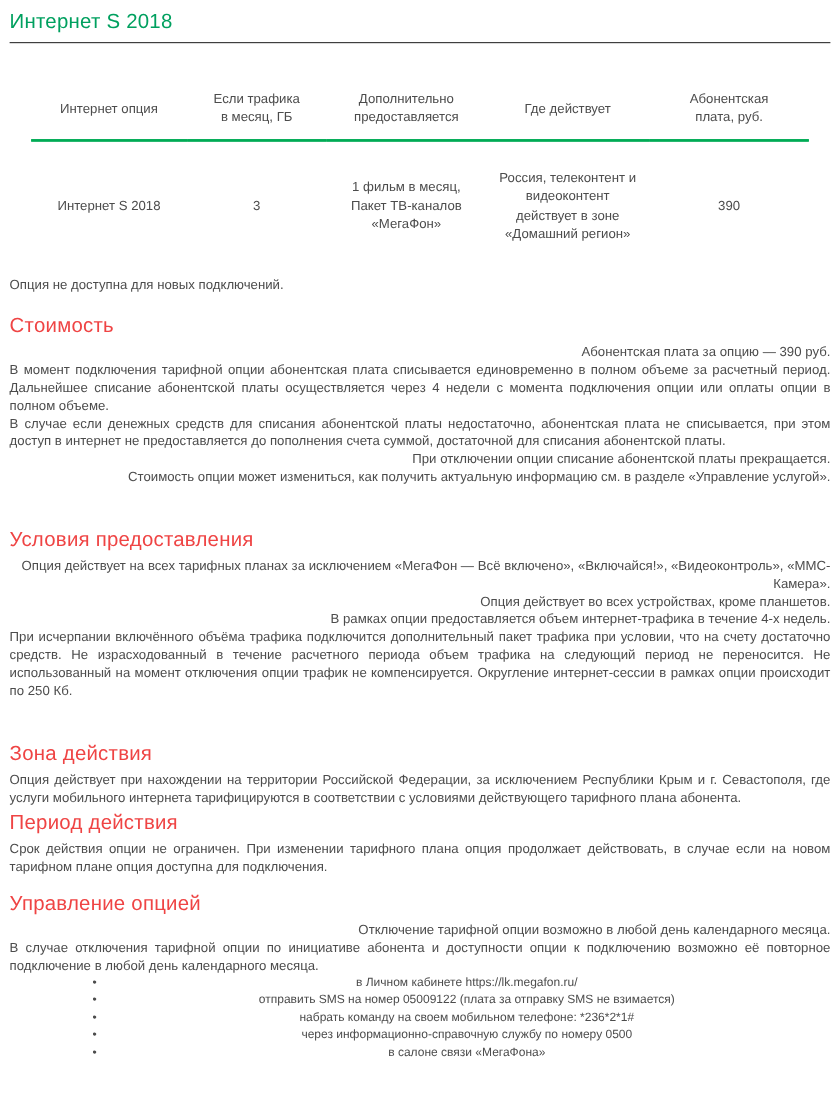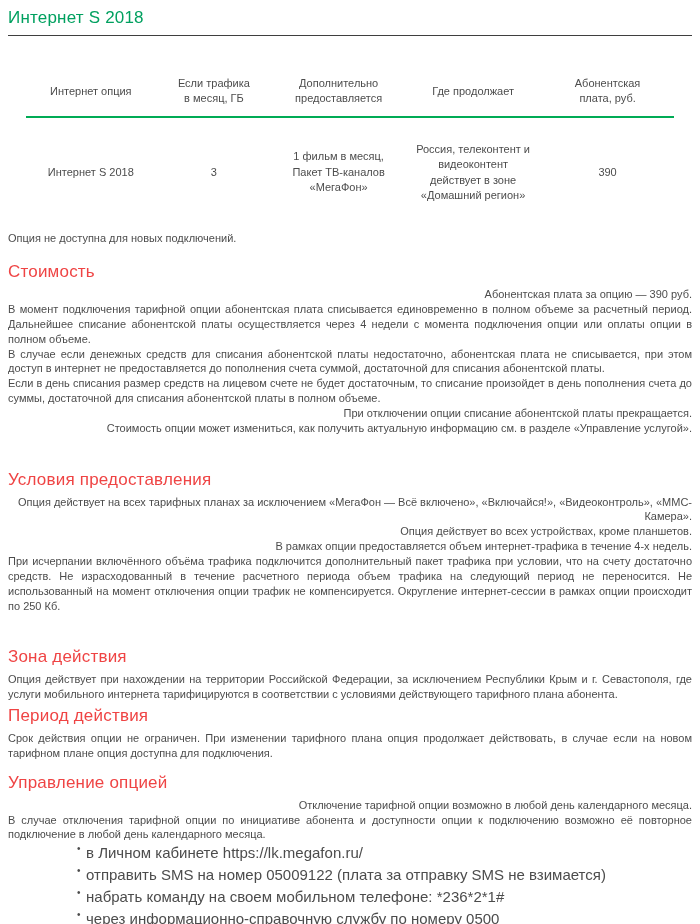--- a/index.html
+++ b/index.html
@@ -66,24 +66,24 @@
     font-size: 11px;
     line-height: 1.35;
     text-align: justify;
   }
   .section p.no-justify { text-align: right; }
 
   
   ul.manage-list { margin: 0; padding-left: 78px; }
   ul.manage-list li {
     list-style: none;
-    font-size: 15px;
+    font-size: 10px;
     line-height: 1.45;
     position: relative;
-    text-align: left;
+    text-align: center;
   }
   ul.manage-list li::before {
     content: "\2022";
     position: absolute;
     left: -9px;
     font-size: 10px;
   }
 </style>
 </head>
 <body>
@@ -101,21 +101,21 @@
           <col style="width:21%">
           <col style="width:20.5%">
       </colgroup>
       <thead>
         <tr>
           <th>Интернет опция</th>
           <th>Если трафика
 в месяц, ГБ</th>
           <th>Дополнительно
 предоставляется</th>
-          <th>Где продолжает</th>
+          <th>Где действует</th>
           <th>Абонентская
 плата, руб.</th>
         </tr>
       </thead>
       <tbody>
         <tr>
           <td>Интернет S 2018</td>
           <td>3</td>
           <td>1 фильм в месяц, Пакет ТВ-каналов «МегаФон»</td>
           <td>Россия, телеконтент и видеоконтент действует в зоне «Домашний регион»</td>
@@ -125,21 +125,20 @@
     </table>
   </div>
 
   <p class="note">Опция не доступна для новых подключений.</p>
 
   <div class="section">
     <h2 class="section-heading">Стоимость</h2>
     <p class="no-justify">Абонентская плата за опцию — 390 руб.</p>
     <p>В момент подключения тарифной опции абонентская плата списывается единовременно в полном объеме за расчетный период. Дальнейшее списание абонентской платы осуществляется через 4 недели с момента подключения опции или оплаты опции в полном объеме.</p>
     <p>В случае если денежных средств для списания абонентской платы недостаточно, абонентская плата не списывается, при этом доступ в интернет не предоставляется до пополнения счета суммой, достаточной для списания абонентской платы.</p>
-    <p>Если в день списания размер средств на лицевом счете не будет достаточным, то списание произойдет в день пополнения счета до суммы, достаточной для списания абонентской платы в полном объеме.</p>
     <p class="no-justify">При отключении опции списание абонентской платы прекращается.</p>
     <p class="no-justify">Стоимость опции может измениться, как получить актуальную информацию см. в разделе «Управление услугой».</p>
   </div>
 
   <div class="section">
     <h2 class="section-heading mt-lg">Условия предоставления</h2>
     <p class="no-justify">Опция действует на всех тарифных планах за исключением «МегаФон — Всё включено», «Включайся!», «Видеоконтроль», «ММС-Камера».</p>
     <p class="no-justify">Опция действует во всех устройствах, кроме планшетов.</p>
     <p class="no-justify">В рамках опции предоставляется объем интернет-трафика в течение 4-х недель.</p>
     <p>При исчерпании включённого объёма трафика подключится дополнительный пакет трафика при условии, что на счету достаточно средств. Не израсходованный в течение расчетного периода объем трафика на следующий период не переносится. Не использованный на момент отключения опции трафик не компенсируется. Округление интернет-сессии в рамках опции происходит по 250 Кб.</p>

